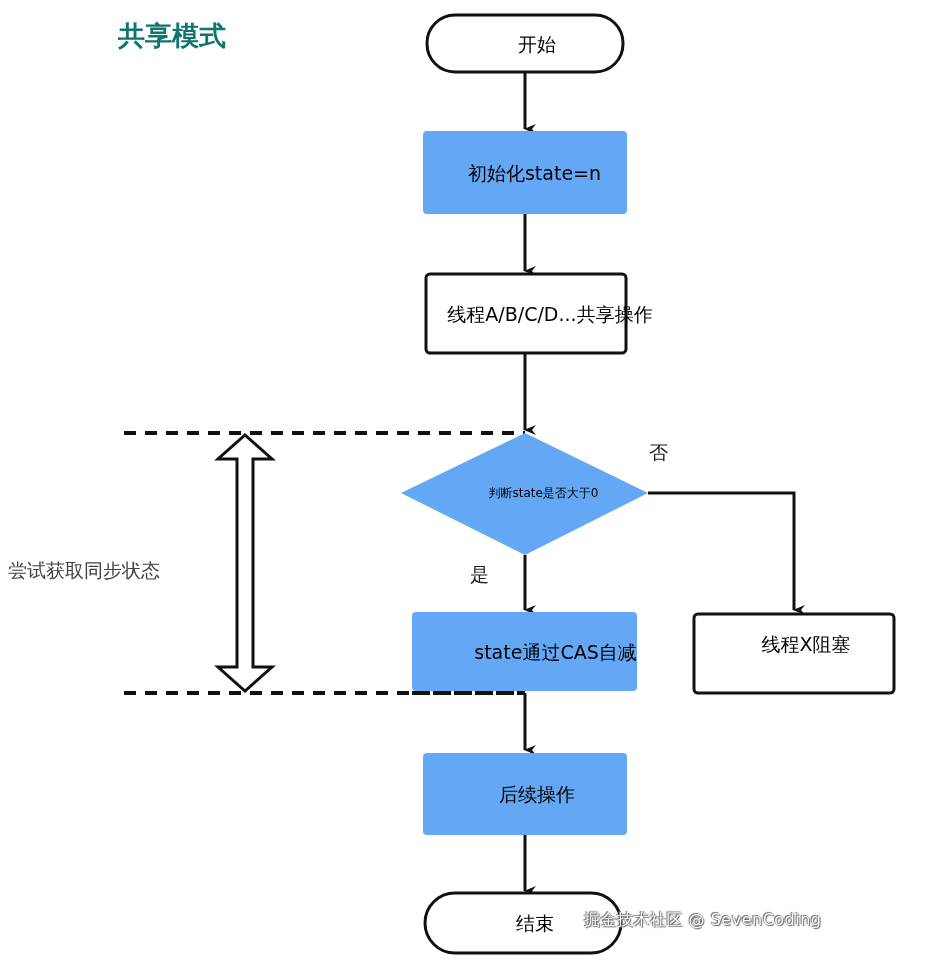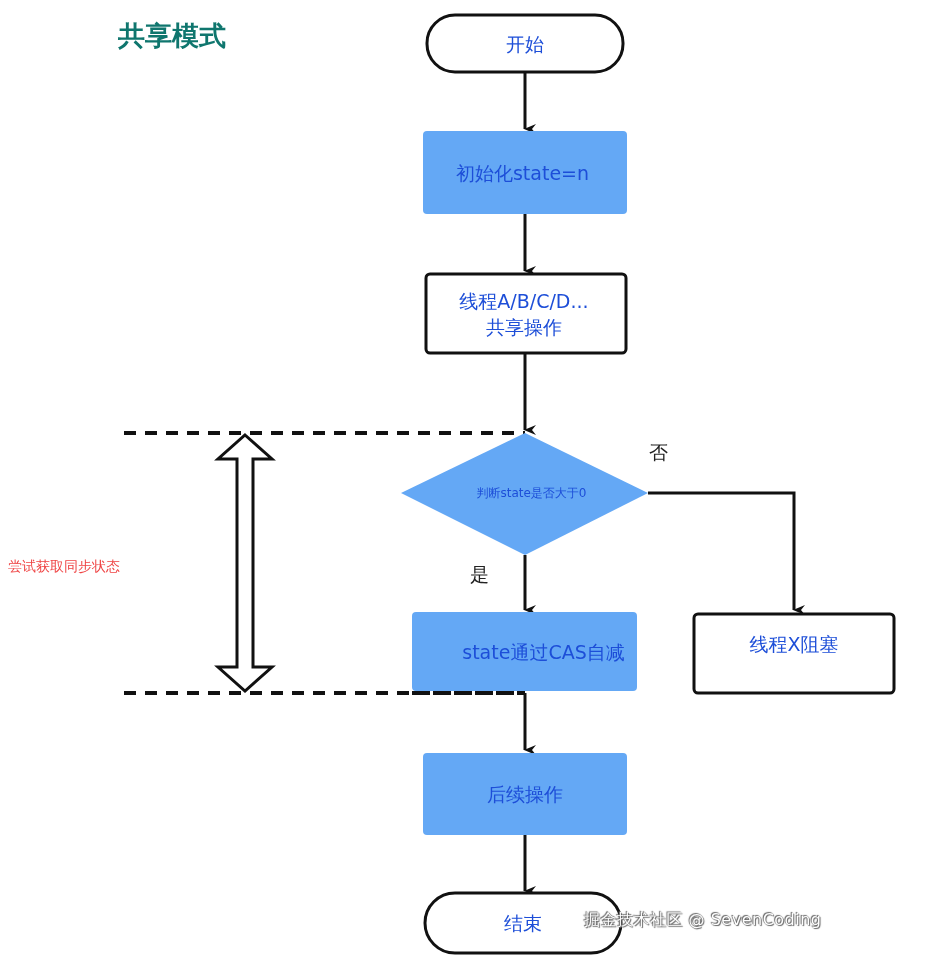--- a/index.html
+++ b/index.html
@@ -1,22 +1,22 @@
 <!DOCTYPE html>
 <html><head>
 <meta charset="utf-8">
 <style>
   html, body { margin:0; padding:0; background:#ffffff; }
   body { width:949px; height:969px; position:relative; overflow:hidden;
          font-family: "DejaVu Sans", "Liberation Sans", sans-serif; color:#111; }
   svg { position:absolute; left:0; top:0; }
   .lbl { position:absolute; display:flex; align-items:center; justify-content:center;
-         text-align:center; font-size:19px; line-height:26px; color:#1d4ed8; white-space:nowrap; }
+         text-align:center; font-size:19px; line-height:26px; color:#000000; white-space:nowrap;margin-left:12px; }
   .title { position:absolute; left:118px; top:18px; font-size:27px; font-weight:bold; color:#0f766e; }
-  .side { position:absolute; left:8px; top:558px; font-size:14px; color:#ef4444; }
+  .side { position:absolute; left:8px; top:558px; font-size:19px; color:#404040; }
   .edge { position:absolute; font-size:19px; color:#222; }
   .wm { position:absolute; left:584px; top:910px; font-size:16px; color:#fff;
         text-shadow: 0 0 1px #555, 1px 1px 1px #666, -1px -1px 1px #666; letter-spacing:0.5px; }
 </style>
 </head>
 <body>
 
 <svg width="949" height="969">
   <defs>
     <marker id="ah" markerWidth="10" markerHeight="12" refX="5" refY="11" orient="auto" markerUnits="userSpaceOnUse" viewBox="0 0 10 12">
@@ -55,21 +55,21 @@
 
   <rect x="425" y="893" width="196" height="60" rx="30" ry="30" fill="#fff" stroke="#111" stroke-width="3"></rect>
 
   <path d="M245,435 L272,459 L253,459 L253,667 L272,667 L245,691 L218,667 L237,667 L237,459 L218,459 Z" fill="#fff" stroke="#111" stroke-width="3" stroke-linejoin="miter"></path>
 </svg>
 
 <div class="title">共享模式</div>
 
 <div class="lbl" style="left:427px;top:15px;width:196px;height:57px;">开始</div>
 <div class="lbl" style="left:423px;top:131px;width:199px;height:83px;">初始化state=n</div>
-<div class="lbl" style="left:408px;top:274px;width:232px;height:79px;flex-direction:column;">
+<div class="lbl" style="left:422px;top:274px;width:232px;height:79px;flex-direction:row;">
   <span>线程A/B/C/D...</span>
   <span>共享操作</span>
 </div>
 <div class="lbl" style="left:408px;top:478px;width:247px;height:30px;font-size:12px;">判断state是否大于0</div>
 <div class="lbl" style="left:412px;top:612px;width:263px;height:79px;">state通过CAS自减</div>
 <div class="lbl" style="left:694px;top:614px;width:200px;height:59px;">线程X阻塞</div>
 <div class="lbl" style="left:423px;top:753px;width:204px;height:82px;">后续操作</div>
 <div class="lbl" style="left:425px;top:893px;width:196px;height:60px;">结束</div>
 
 <div class="edge" style="left:649px;top:440px;">否</div>

